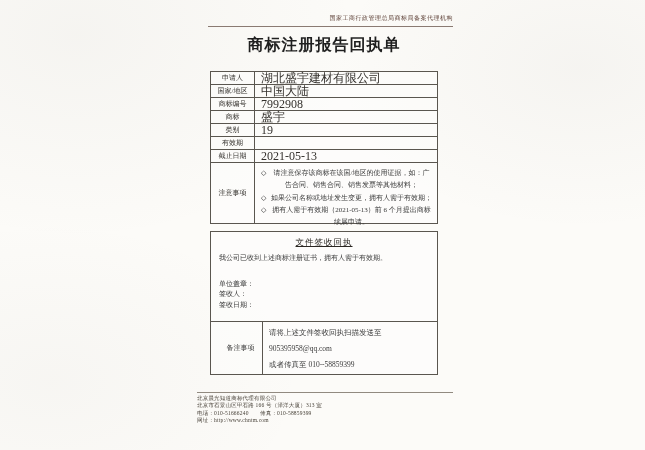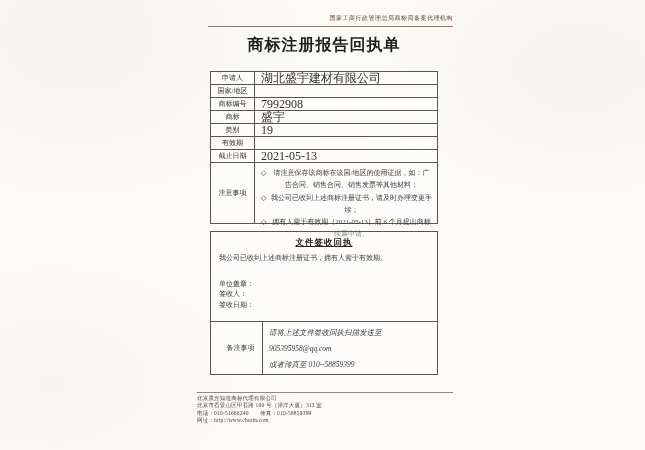--- a/index.html
+++ b/index.html
@@ -52,35 +52,35 @@
   .note-bullet { flex:none; width:10px; }
   .note-text { flex:1;text-align:center; }
 
   
   .t2 {
     position:absolute; left:210px; top:231px; width:228px;
     border:1px solid #5a564f; background:rgba(255,255,255,0.4);
   }
   .receipt-section { height:90px; border-bottom:1px solid #5a564f; padding:5px 8px 0 8px; font-size:7px; }
   .receipt-title {
-    text-align:center; font-size:8.5px; font-weight:bold;
+    text-align:center; font-size:8.5px; font-weight:normal;
     text-decoration:underline; letter-spacing:1px; color:#2a2622;
   }
   .receipt-confirm { margin-top:4px; }
   .receipt-stamp { margin-top:16px; }
   .receipt-signer { }
   .receipt-date { margin-top:1px; }
 
   .remark-row { display:flex; min-height:34px; }
   .remark-label {
     width:44px; border-right:1px solid #5a564f;
     display:flex; align-items:center; justify-content:center;
     font-size:7px; flex:none;margin-left:8px;
   }
-  .remark-body { flex:1; padding:3px 4px 2px 6px; font-size:7.5px; line-height:2.1;font-style:italic; }
+  .remark-body { flex:1; padding:3px 4px 2px 6px; font-size:7.5px; line-height:2.1; }
 
   
   .footer {
     position:absolute; left:197px; top:392px; width:256px;
     border-top:1px solid #918a80; padding-top:2px;
     font-size:5.5px; line-height:1.32; color:#49433a; letter-spacing:0.2px;
   }
 </style>
 </head>
 <body>
@@ -91,20 +91,21 @@
 
   <div class="doc-title">商标注册报告回执单</div>
 
   <div class="t1">
     <div class="t1-row">
       <div class="t1-label">申请人</div>
       <div class="t1-value">湖北盛宇建材有限公司</div>
     </div>
     <div class="t1-row">
       <div class="t1-label">国家/地区</div>
+      <div class="t1-value">中国大陆</div>
     </div>
     <div class="t1-row">
       <div class="t1-label">商标编号</div>
       <div class="t1-value">7992908</div>
     </div>
     <div class="t1-row">
       <div class="t1-label">商标</div>
       <div class="t1-value">盛宇</div>
     </div>
     <div class="t1-row">
@@ -120,21 +121,21 @@
     </div>
     <div class="t1-notes">
       <div class="t1-label">注意事项</div>
       <div class="notes-body">
         <div class="note-item">
           <span class="note-bullet">◇</span>
           <span class="note-text">请注意保存该商标在该国/地区的使用证据，如：广告合同、销售合同、销售发票等其他材料；</span>
         </div>
         <div class="note-item">
           <span class="note-bullet">◇</span>
-          <span class="note-text">我公司已收到上述商标注册证书，请及时办理变更手续；</span>
+          <span class="note-text">如果公司名称或地址发生变更，拥有人需于有效期；</span>
         </div>
         <div class="note-item">
           <span class="note-bullet">◇</span>
           <span class="note-text">拥有人需于有效期（2021-05-13）前 6 个月提出商标续展申请。</span>
         </div>
       </div>
     </div>
   </div>
 
   <div class="t2">

